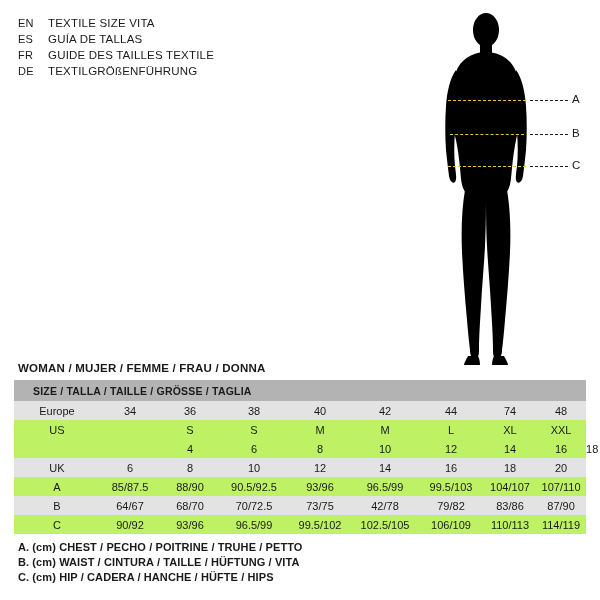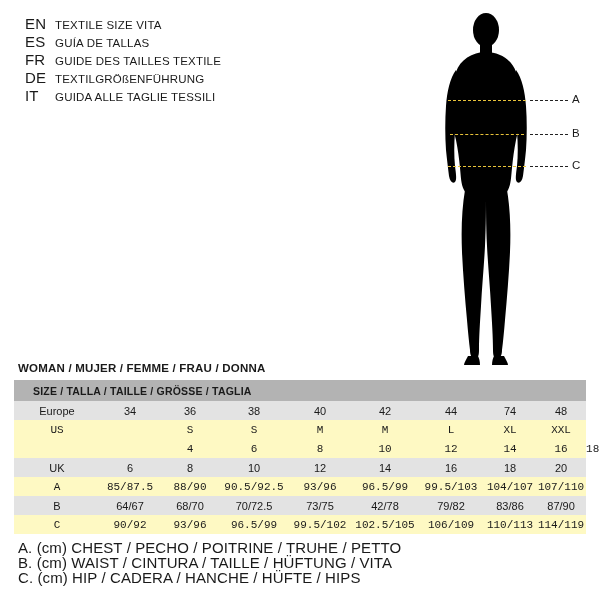--- a/index.html
+++ b/index.html
@@ -30,24 +30,23 @@
   }
   .lang-row {
     display: flex;
     align-items: baseline;
     margin-bottom: 1px;
     line-height: 15px;
   }
   .lang-code {
     width: 30px;
     flex: 0 0 30px;
-    font-size: 15px;
+    font-size: 11px;
     letter-spacing: 0.2px;
     color: #1a1a1a;
-    margin-left: 7px;
   }
   .lang-title {
     font-size: 11.5px;
     letter-spacing: 0.2px;
     color: #1a1a1a;
   }
 
   
   .figure-wrap {
     position: absolute;
@@ -108,42 +107,41 @@
     font-weight: bold;
     font-size: 10.5px;
     letter-spacing: 0.2px;
     padding-left: 19px;
     height: 17px;
   }
   tr.band td {
     background: #e3e3e3;
   }
   tr.plain td {
-    background: #fef9c3;
-    font-family: Liberation Mono, monospace;
+    background: #bef264;
   }
   td.rowlabel {
     text-align: center;
     padding-left: 6px;
     width: 86px;
   }
   td.cell {
     text-align: center;
   }
 
   
   .notes {
     position: absolute;
     top: 540px;
     left: 18px;
     width: 560px;
   }
   .note {
-    font-size: 15px;
-    font-weight: normal;
+    font-size: 11px;
+    font-weight: bold;
     letter-spacing: 0.1px;
     line-height: 15px;
     color: #1a1a1a;
   }
 </style>
 </head>
 <body>
 
 <div class="page">
 
@@ -157,24 +155,20 @@
       <span class="lang-title">GUÍA DE TALLAS</span>
     </div>
     <div class="lang-row">
       <span class="lang-code">FR</span>
       <span class="lang-title">GUIDE DES TAILLES TEXTILE</span>
     </div>
     <div class="lang-row">
       <span class="lang-code">DE</span>
       <span class="lang-title">TEXTILGRÖßENFÜHRUNG</span>
     </div>
-    <div class="lang-row">
-      <span class="lang-code">IT</span>
-      <span class="lang-title">GUIDA ALLE TAGLIE TESSILI</span>
-    </div>
   </div>
 
   <div class="figure-wrap">
     <svg class="figure-svg" width="170" height="360" viewBox="0 0 170 360">
       <g fill="#000000">
 
         <ellipse cx="66" cy="22" rx="13" ry="17"></ellipse>
 
         <rect x="60" y="36" width="12" height="12"></rect>
 

